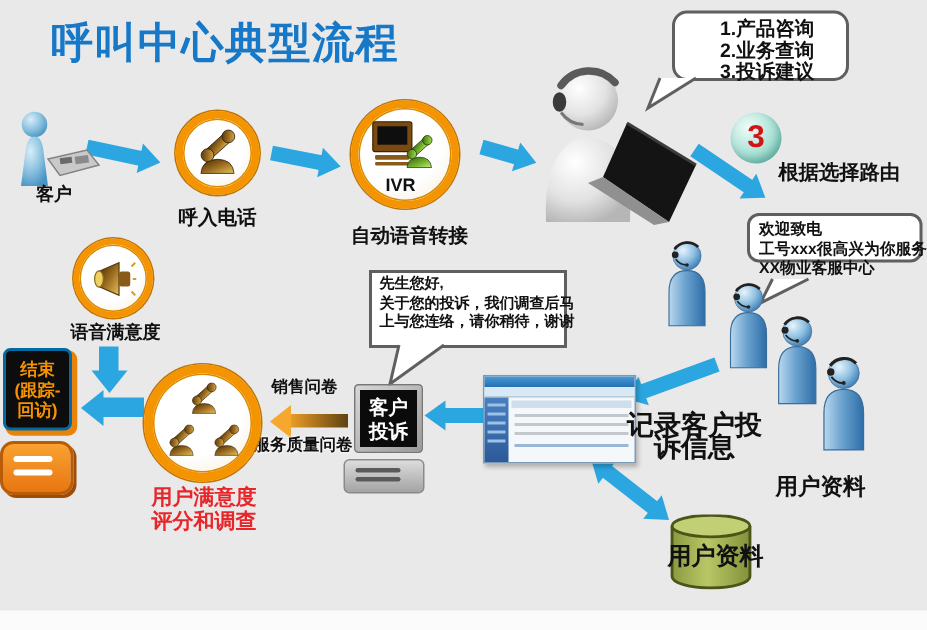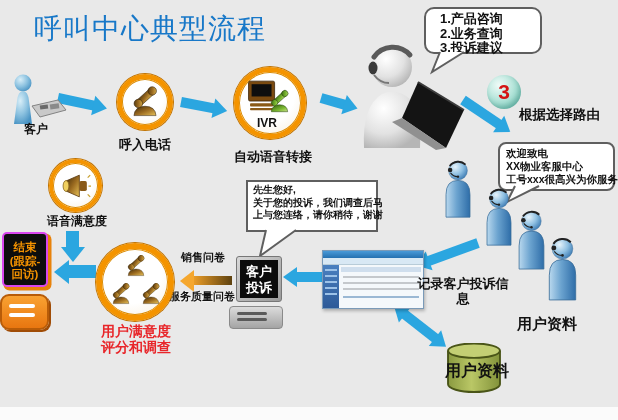--- a/index.html
+++ b/index.html
@@ -2,21 +2,21 @@
 <html><head>
 <meta charset="utf-8">
 <style>
   html,body{margin:0;padding:0;}
   .stage{position:relative;width:618px;height:420px;background:#e9e9e9;overflow:hidden;
          font-family:"Liberation Sans","DejaVu Sans",sans-serif;color:#1a1a1a;}
   .abs{position:absolute;}
   .lbl{position:absolute;font-weight:bold;color:#111;white-space:nowrap;}
   .ctr{text-align:center;white-space:normal;}
   
-  .title{position:absolute;left:34px;top:10px;font-size:28px;font-weight:normal;color:#1878c8;letter-spacing:1px;}
+  .title{position:absolute;left:34px;top:10px;font-size:28px;font-weight:bold;color:#1878c8;letter-spacing:1px;}
   
   .ring{position:absolute;border-radius:50%;background:radial-gradient(circle at 42% 35%,#ffffff 55%,#f6ecd9);
         border:5px solid #f49400;box-shadow:0 0 0 1px #c07300, inset 0 0 0 1px #d98a00;
         display:flex;align-items:center;justify-content:center;}
   
   .arr{position:absolute;height:0;transform-origin:0 50%;}
   .arr i{display:block;}
   .arr .sh{position:absolute;top:-5px;left:0;right:12px;height:10px;background:#2ba6e0;}
   .arr .hd{position:absolute;right:0;top:-10px;width:0;height:0;
            border-left:14px solid #2ba6e0;border-top:10px solid transparent;border-bottom:10px solid transparent;}
@@ -27,21 +27,21 @@
            border-right:14px solid #2ba6e0;border-top:10px solid transparent;border-bottom:10px solid transparent;}
   .arr.o .sh{background:linear-gradient(90deg,#5e4210,#f0a028);height:9px;top:-4.5px;}
   .arr.o .hd{border-left-color:#f5a72e;border-top-width:11px;border-bottom-width:11px;top:-11px;}
   
   .bub{position:absolute;background:#fff;border:2px solid #5f5f5f;border-radius:10px;
        font-weight:bold;color:#111;box-sizing:border-box;}
   .bub div{white-space:nowrap;}
   .tailsvg{position:absolute;overflow:visible;}
   
   .endbox{position:absolute;left:2px;top:232px;width:46px;height:55px;background:#0d0d0d;
-          border:2px solid #d946ef;border-radius:5px;box-shadow:2.5px 2.5px 0 1px #e8820a;
+          border:2px solid #0369a1;border-radius:5px;box-shadow:2.5px 2.5px 0 1px #e8820a;
           color:#f59300;font-weight:bold;font-size:11.5px;line-height:13.5px;text-align:center;padding-top:7px;box-sizing:border-box;}
   .doc{position:absolute;left:0px;top:294px;width:45px;height:32px;border:2px solid #b85c08;border-radius:9px;
        background:linear-gradient(180deg,#f9a232,#e87610);box-shadow:2px 2px 0 #a04c06;}
   .doc i{position:absolute;left:7px;width:26px;height:4px;background:#fff;border-radius:2px;display:block;}
   
   .monitor{position:absolute;left:236px;top:256px;width:46px;height:46px;background:linear-gradient(135deg,#d8d8d8,#9a9a9a);
            border:1px solid #777;border-radius:3px;padding:3px;box-sizing:border-box;}
   .monitor .scr{width:100%;height:100%;background:#0b0b0b;color:#fff;font-weight:bold;font-size:13px;line-height:16px;
            text-align:center;padding-top:4px;box-sizing:border-box;}
   .kbd{position:absolute;left:229px;top:306px;width:52px;height:21px;border:1px solid #8a8a8a;border-radius:4px;
@@ -209,38 +209,38 @@
     <path d="M12,104 Q10,62 30,50 Q42,44 54,52 Q70,62 68,104 Z" fill="url(#ballGray)"></path>
     <circle cx="40" cy="23" r="20" fill="url(#ballGray)"></circle>
     <path d="M22,13 A23,23 0 0 1 58,11" stroke="#5a5a5a" stroke-width="5" fill="none" stroke-linecap="round"></path>
     <ellipse cx="21" cy="24" rx="4.5" ry="6.5" fill="#3a3a3a"></ellipse>
     <path d="M22,31 Q28,39 37,39" stroke="#777" stroke-width="2" fill="none"></path>
     <polygon points="66,38 112,66 94,104 50,74" fill="#141414"></polygon>
     <polyline points="66,38 112,66" stroke="#3c3c3c" stroke-width="2" fill="none"></polyline>
     <polygon points="50,74 94,104 84,106 40,78" fill="#909090"></polygon>
   </svg>
 
-  <div class="bub" style="left:424px;top:7px;width:118px;height:47px;padding:3px 0 0 14px;font-size:13px;line-height:14.5px">
+  <div class="bub" style="left:448px;top:7px;width:118px;height:47px;padding:3px 0 0 30px;font-size:13px;line-height:14.5px">
     <div>1.产品咨询</div>
     <div>2.业务查询</div>
     <div>3.投诉建议</div>
   </div>
   <svg class="tailsvg" style="left:428px;top:52px" width="40" height="22">
     <path d="M12,0 L4,20 L36,0" fill="#fff" stroke="#5f5f5f" stroke-width="2"></path>
   </svg>
 
   <div class="sphere">
       <span>3</span>
     </div>
   <div class="lbl" style="left:519px;top:106px;font-size:13.5px">根据选择路由</div>
 
-  <div class="bub" style="left:498px;top:142px;width:117px;height:49px;border-radius:8px;padding:3px 0 0 6px;font-size:10.5px;line-height:13px">
+  <div class="bub" style="left:498px;top:142px;width:117px;height:33px;border-radius:8px;padding:3px 0 0 6px;font-size:10.5px;line-height:13px">
     <div>欢迎致电</div>
+    <div>工号xxx很高兴为你服务</div>
     <div>XX物业客服中心</div>
-    <div>工号xxx很高兴为你服务</div>
   </div>
   <svg class="tailsvg" style="left:505px;top:186px" width="40" height="18">
     <path d="M10,0 L2,16 L34,0" fill="#fff" stroke="#5f5f5f" stroke-width="2"></path>
   </svg>
 
   <svg class="abs" style="left:443px;top:160px" width="30" height="58" viewBox="0 0 40 77">
       <use href="#agentShape" xlink:href="#agentShape"></use>
     </svg>
   <svg class="abs" style="left:484px;top:188px" width="30" height="58" viewBox="0 0 40 77">
       <use href="#agentShape" xlink:href="#agentShape"></use>
@@ -262,21 +262,21 @@
         <i></i>
         <i></i>
         <i></i>
       </div>
     <div class="hdr"></div>
     <div class="row" style="top:25px"></div>
     <div class="row" style="top:31px"></div>
     <div class="row" style="top:37px"></div>
     <div class="row" style="top:45px;background:#9ab8d4"></div>
   </div>
-  <div class="lbl ctr" style="left:414px;top:276px;width:98px;font-size:13px;line-height:15px">记录客户投诉信息</div>
+  <div class="lbl ctr" style="left:414px;top:276px;width:98px;font-size:18px;line-height:15px">记录客户投诉信息</div>
 
   <svg class="abs" style="left:445px;top:343px" width="58" height="50" viewBox="0 0 60 52">
     <path d="M3,8 L3,43 A27,8 0 0 0 57,43 L57,8" fill="url(#gradOlive)" stroke="#4a5518" stroke-width="2"></path>
     <ellipse cx="30" cy="8" rx="27" ry="7.5" fill="#c3cf74" stroke="#4a5518" stroke-width="2"></ellipse>
   </svg>
   <div class="lbl" style="left:445px;top:361px;width:58px;text-align:center;font-size:16px">用户资料</div>
 
   <div class="bub" style="left:246px;top:180px;width:132px;height:52px;border-radius:0;padding:2px 0 0 5px;font-size:10px;line-height:12.5px">
     <div>先生您好,</div>
     <div>关于您的投诉，我们调查后马</div>

